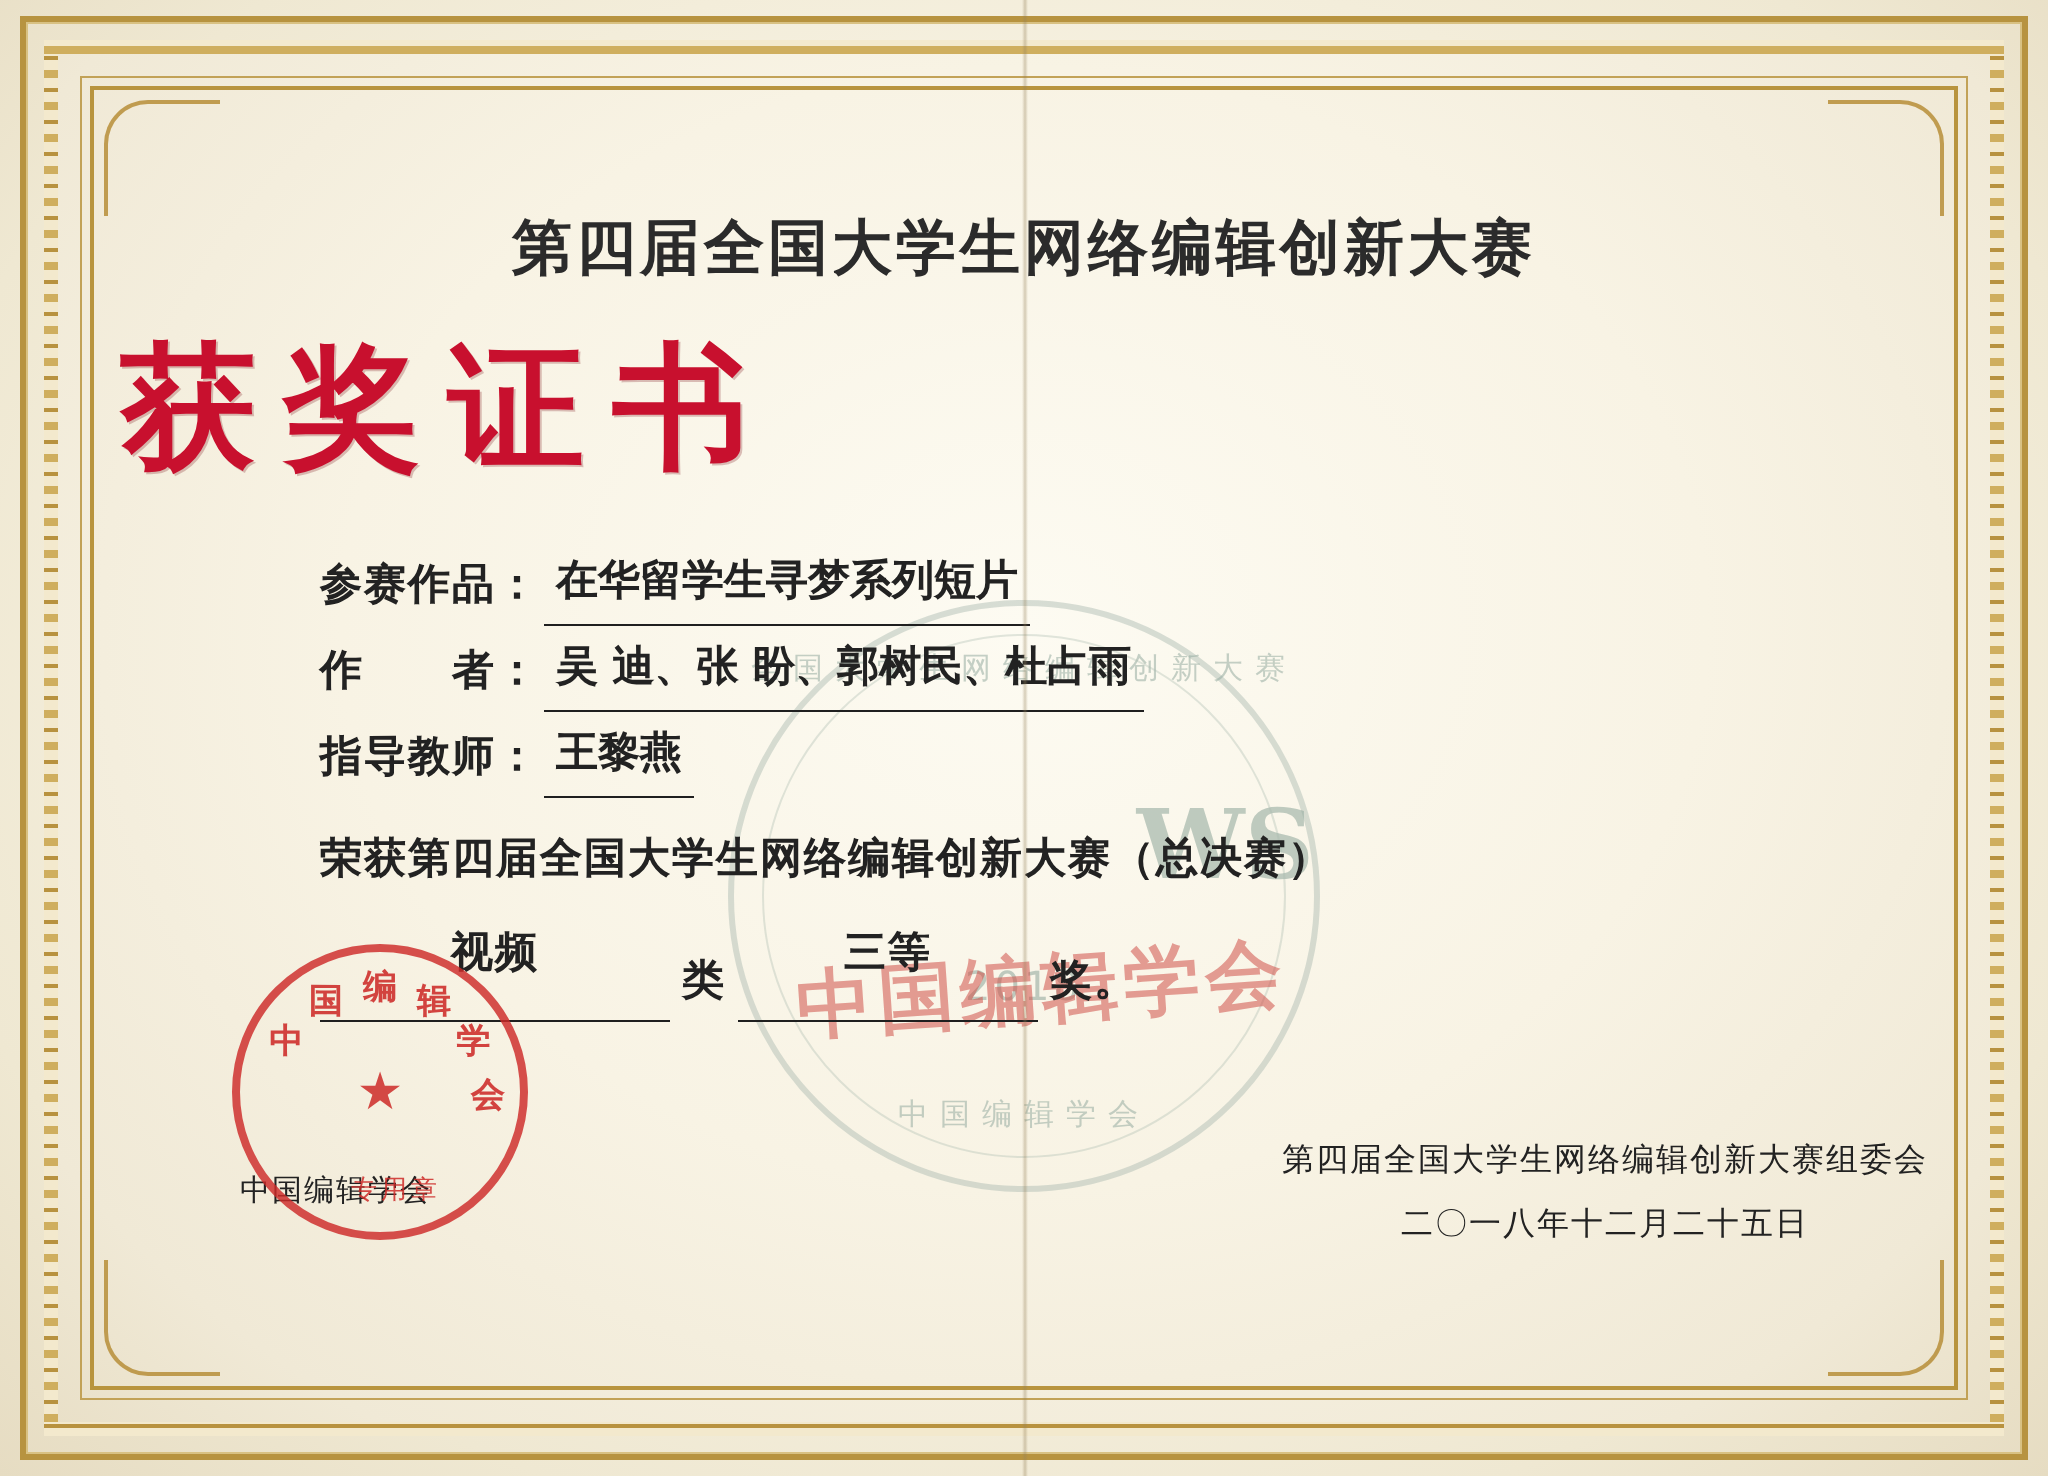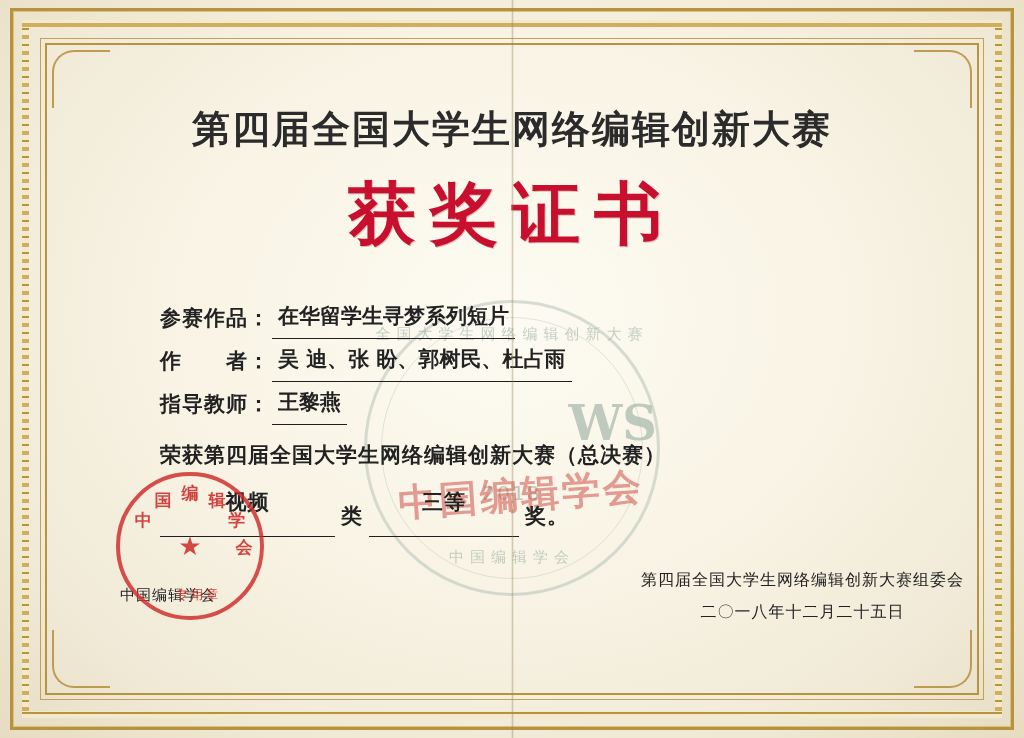--- a/index.html
+++ b/index.html
@@ -195,40 +195,39 @@
     left: 60px;
     right: 60px;
     top: 56px;
     bottom: 56px;
     z-index: 4;
   }
 
   .title-top {
     text-align: center;
     margin-top: 48px;
-    font-size: 38px;
+    font-size: 30px;
     font-weight: bold;
     letter-spacing: 2px;
     color: #2b2b2b;
     font-family: "DejaVu Serif", "Liberation Serif", serif;
   }
 
   .title-main {
-    text-align: center;
     margin-top: 14px;
     font-size: 68px;
     font-weight: bold;
     letter-spacing: 14px;
     color: #c8102e;
     text-shadow: 1px 1px 0 rgba(120,10,20,0.25);
     font-family: "DejaVu Serif", "Liberation Serif", serif;
   }
 
   .body-block {
-    margin: 36px 0 0 100px;
+    margin: 20px 0 0 100px;
     color: #222;
     font-size: 21px;
     line-height: 1.95;
     font-weight: bold;
     font-family: "DejaVu Serif", "Liberation Serif", serif;
   }
   .row {
     display: flex;
     align-items: flex-end;
     white-space: nowrap;

